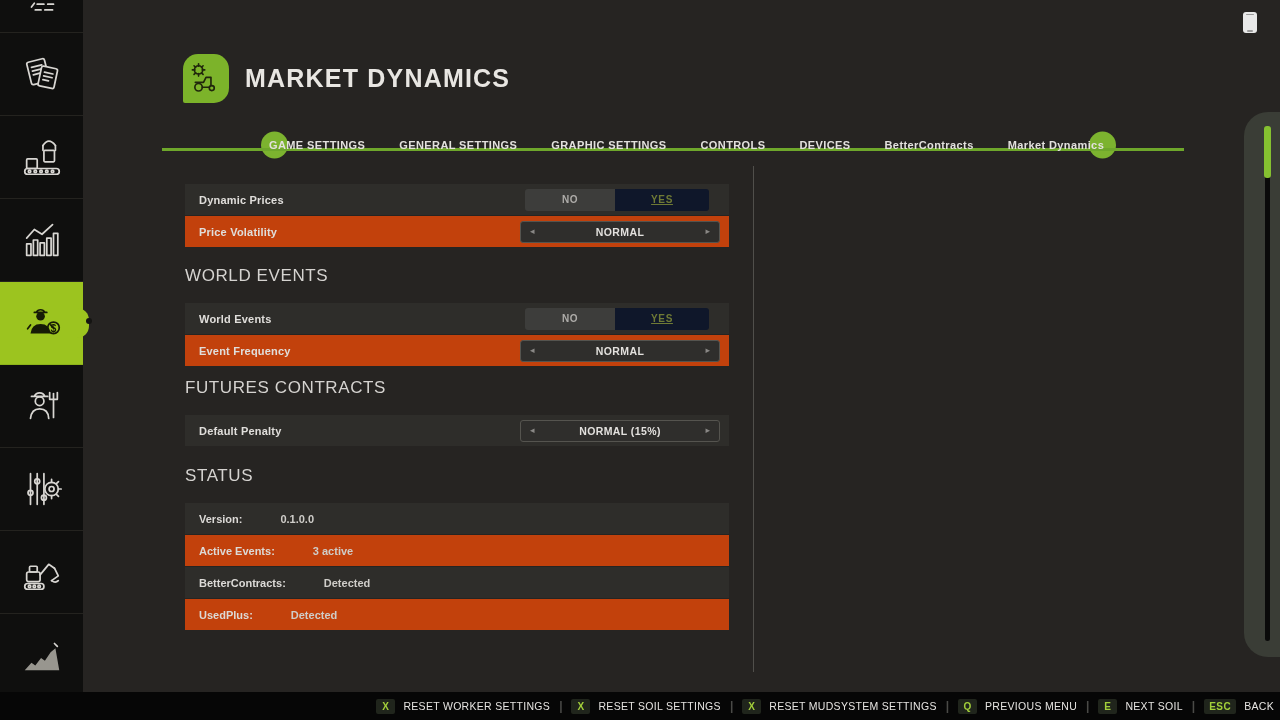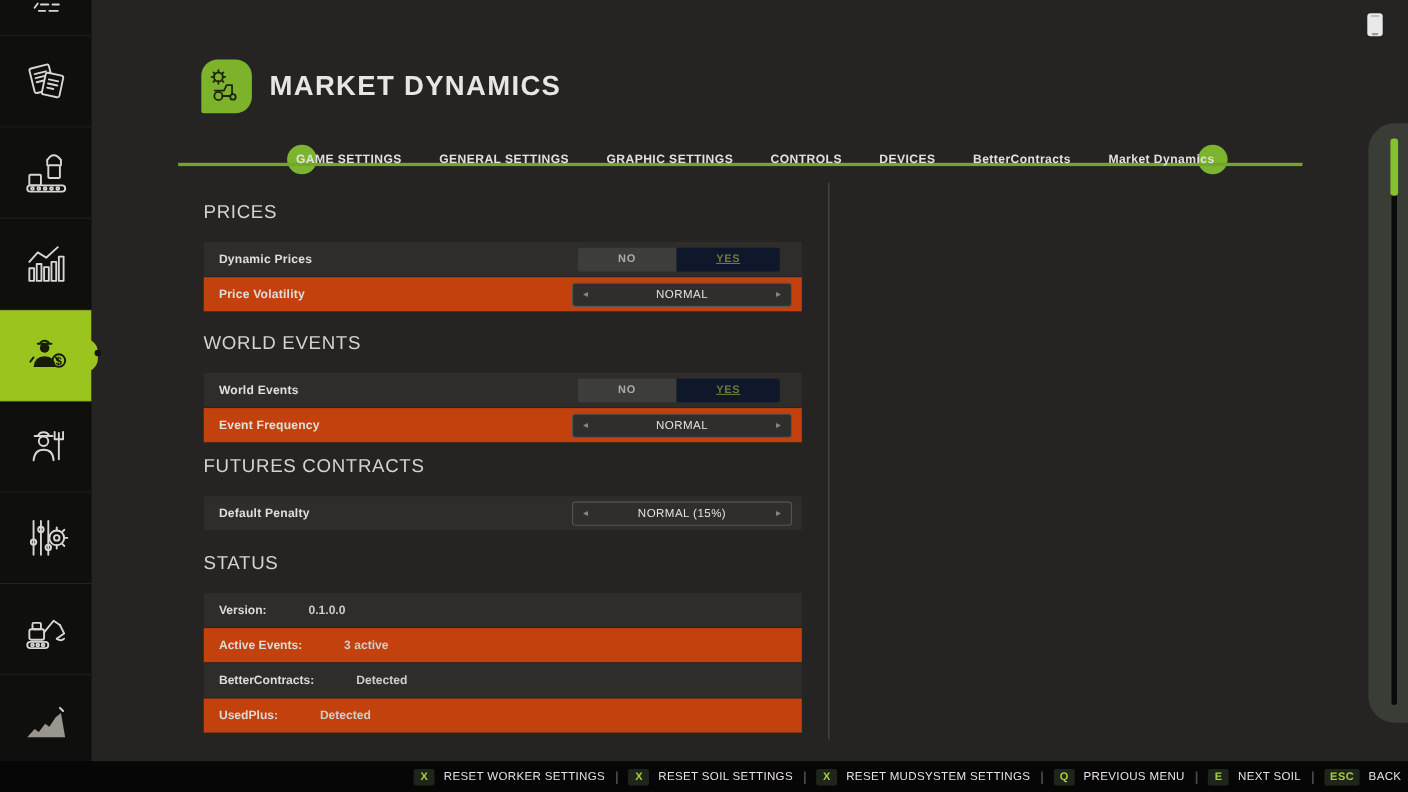--- a/index.html
+++ b/index.html
@@ -56,21 +56,21 @@
           display:flex;border-radius:3px;overflow:hidden;cursor:pointer;}
   .toggle-no{flex:0 0 90px;background:#3d3d3b;color:#aeaca9;display:flex;align-items:center;
              justify-content:center;font-size:10px;font-weight:bold;letter-spacing:.6px;}
   .toggle-yes{flex:1;background:#0f172a;color:#6f7a35;display:flex;align-items:center;
               justify-content:center;font-size:10px;font-weight:bold;letter-spacing:.6px;text-decoration:underline;}
 
   .stepper{position:absolute;right:9px;top:50%;transform:translateY(-50%);width:180px;height:20px;
            background:#2f2e2c;border:1px solid #55544f;border-radius:3px;display:flex;
            align-items:center;justify-content:space-between;padding:0 9px;cursor:pointer;}
   .step-arrow{font-size:9px;color:#8a8886;line-height:1;}
-  .step-value{font-size:10.5px;font-weight:normal;color:#e3e1de;letter-spacing:.4px;
+  .step-value{font-size:10.5px;font-weight:bold;color:#e3e1de;letter-spacing:.4px;
               position:absolute;left:0;right:0;text-align:center;}
 
   .kv-label{font-size:11px;font-weight:bold;color:#dcdad7;padding-left:14px;}
   .kv-value{font-size:11px;font-weight:bold;color:#cfcdc9;margin-left:38px;}
 
   .v-divider{position:absolute;left:753px;top:166px;width:1px;height:506px;background:#504f4b;}
 
   
   .scroll-blob{position:absolute;right:0;top:112px;width:36px;height:545px;background:#3a3d36;
                border-radius:24px 0 0 24px;}
@@ -254,21 +254,20 @@
     </div>
     <div class="tab">
       <span class="badge-circle bright"></span>
       <span class="tab-label">Market Dynamics</span>
     </div>
   </div>
   <div class="tab-underline"></div>
 
   <div class="content">
 
-    <div class="section-heading h-prices">PRICES</div>
     <div class="rows">
       <div class="srow light">
         <span class="srow-label">Dynamic Prices</span>
         <div class="toggle">
           <span class="toggle-no">NO</span>
           <span class="toggle-yes">YES</span>
         </div>
       </div>
       <div class="srow dark">
         <span class="srow-label">Price Volatility</span>

